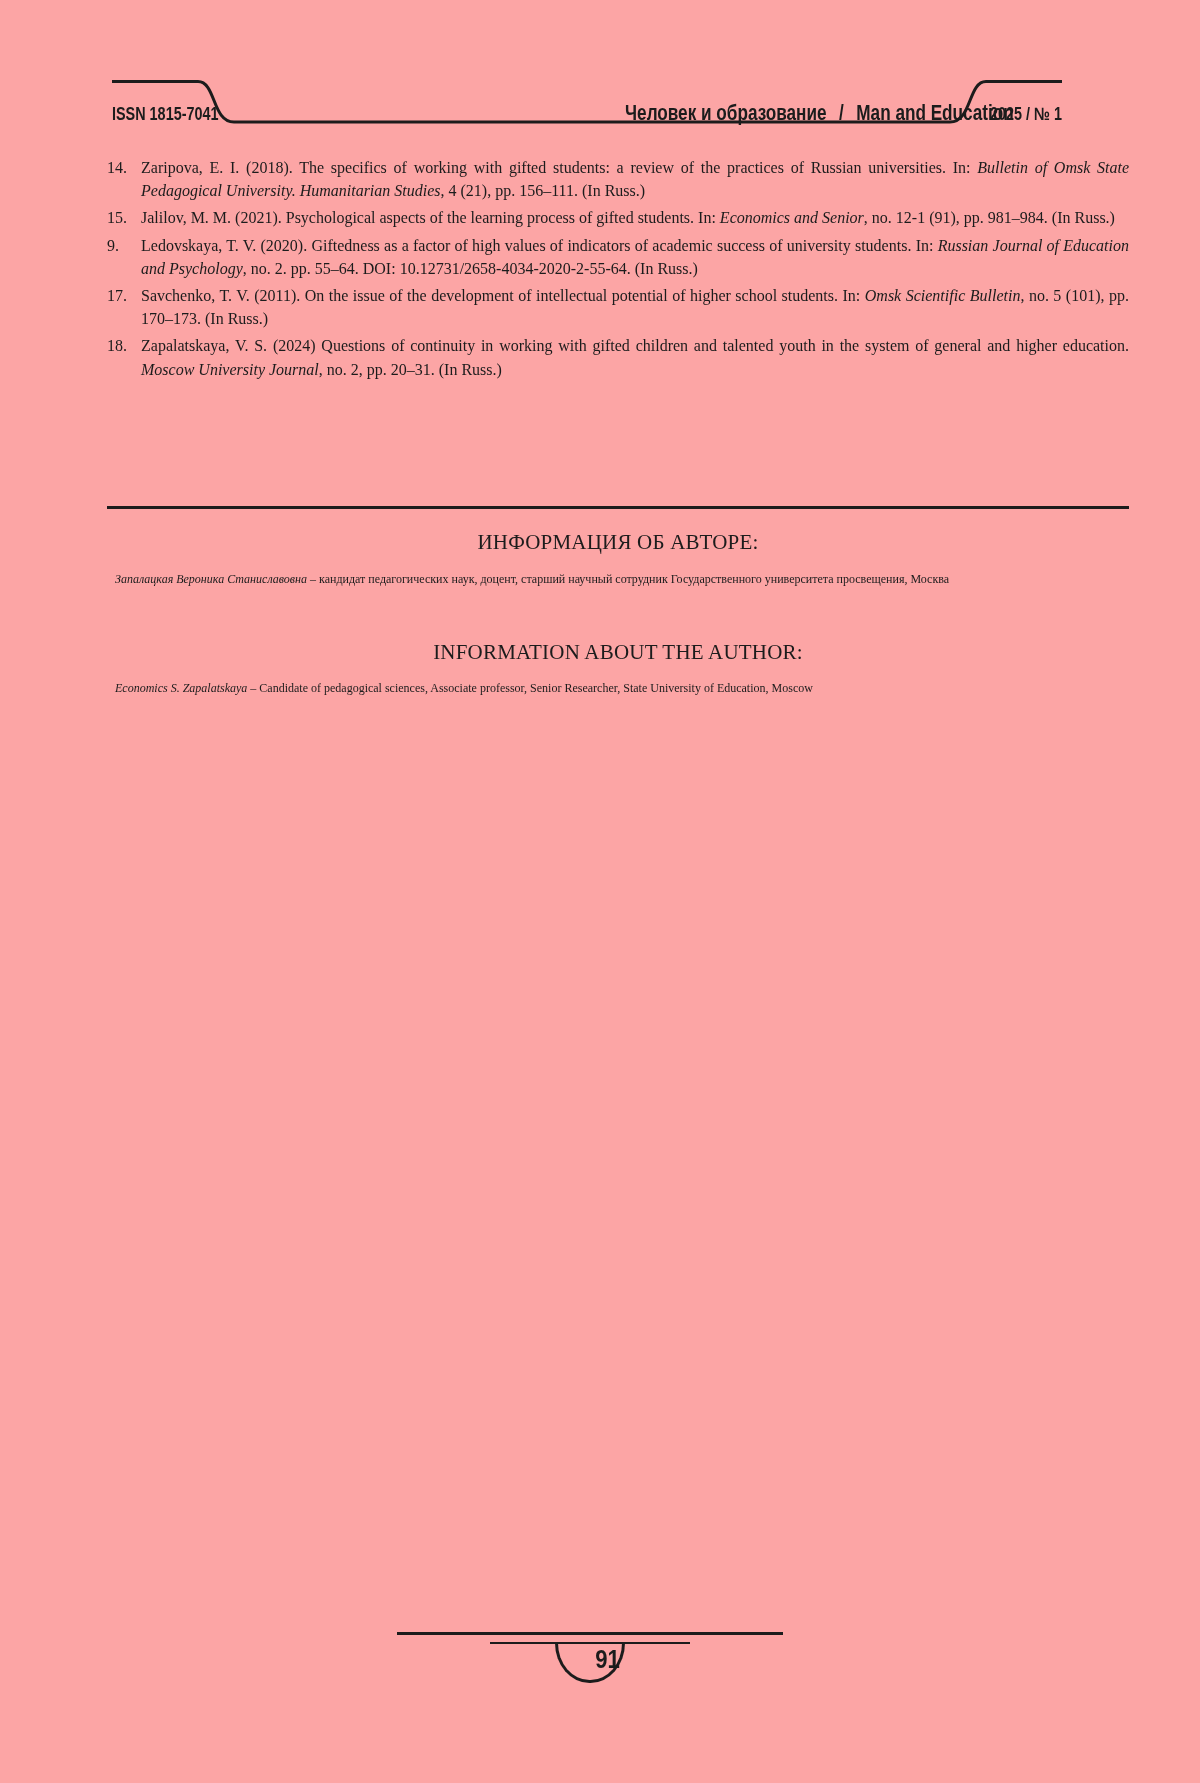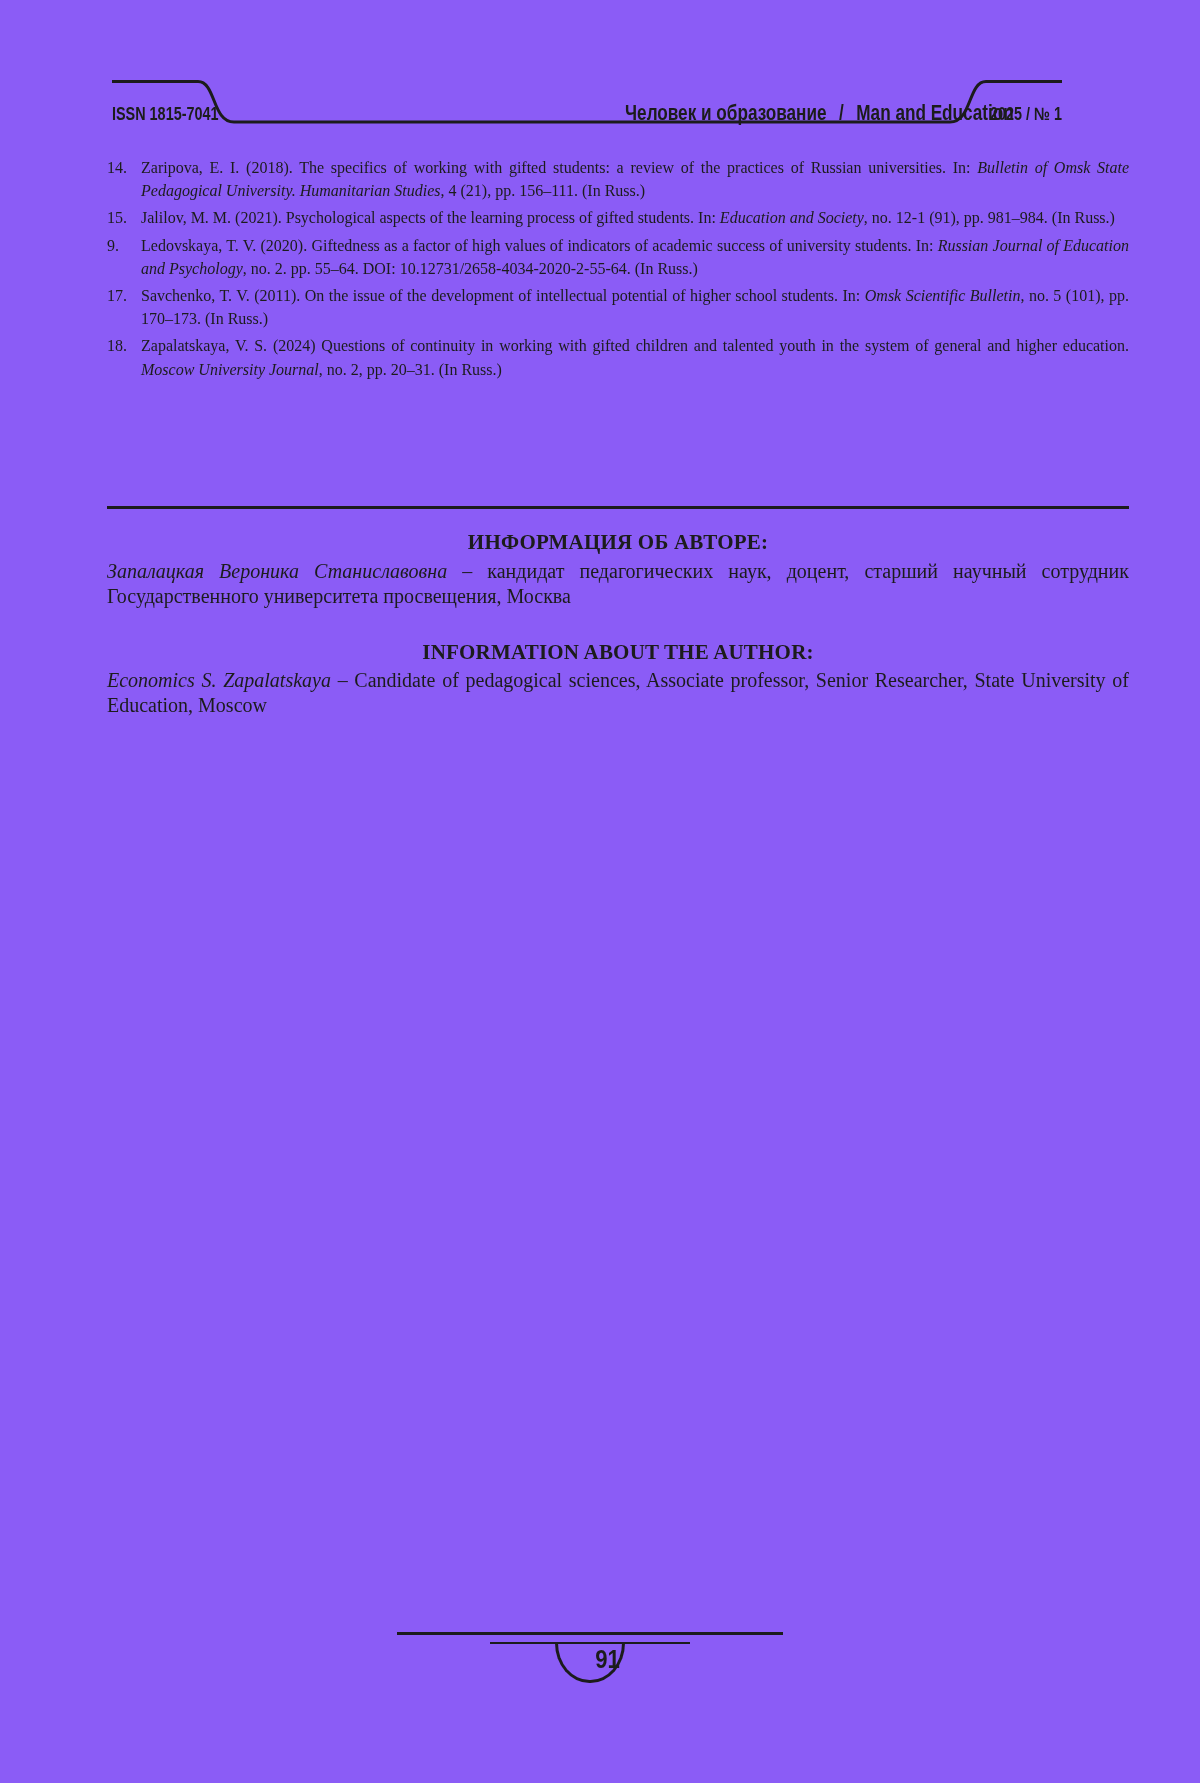--- a/index.html
+++ b/index.html
@@ -2,21 +2,21 @@
 <html style="--ink: #1c1c1c;"><head>
 <meta charset="utf-8">
 <style>
   :root { --ink: #1c1c1c; }
   * { box-sizing: border-box; }
   html, body { margin: 0; padding: 0; background: #ffffff; }
   .page {
     position: relative;
     width: 1200px;
     height: 1783px;
-    background: #8b5cf6;
+    background: #fca5a5;
     color: var(--ink);
     font-family: "Liberation Serif", serif;
     overflow: hidden;
   }
 
   
   .journal-header {
     position: absolute;
     top: 78px; left: 112px;
     width: 950px; height: 50px;
@@ -67,30 +67,30 @@
     border: none; margin: 0;
   }
 
   
   .info-heading {
     position: absolute;
     left: 107px; width: 1022px;
     margin: 0;
     text-align: center;
     font-size: 21px;
-    font-weight: 700;
+    font-weight: 400;
     letter-spacing: 0.2px;
   }
   .heading-ru { top: 530px; }
   .heading-en { top: 640px; }
   .info-para {
     position: absolute;
     left: 107px; width: 1022px;
-    margin: 0;
-    font-size: 20px;
+    margin: 8px;
+    font-size: 12px;
     line-height: 25px;
     text-align: justify;
   }
   .para-ru { top: 559px; }
   .para-en { top: 668px; }
 
   
   .page-footer { position: absolute; top: 1632px; left: 397px; width: 386px; height: 60px; }
   .rule-1 { position: absolute; top: 0; left: 0; width: 386px; height: 3px; background: var(--ink); }
   .rule-2 { position: absolute; top: 10px; left: 93px; width: 200px; height: 2px; background: var(--ink); }
@@ -136,21 +136,21 @@
   </header>
 
   <ol class="references">
   <li class="ref-item">
     <span class="ref-num">14.</span>
     <span class="ref-text"><span>Zaripova, E. I. (2018). The specifics of working with gifted students: a review of the practices of Russian universities. In: </span><i>Bulletin of Omsk State Pedagogical University. Humanitarian Studies</i><span>, 4 (21), pp. 156–111. (In Russ.)</span></span>
   </li>
 
   <li class="ref-item">
     <span class="ref-num">15.</span>
-    <span class="ref-text"><span>Jalilov, M. M. (2021). Psychological aspects of the learning process of gifted students. In: </span><i>Education and Society</i><span>, no. 12-1 (91), pp. 981–984. (In Russ.)</span></span>
+    <span class="ref-text"><span>Jalilov, M. M. (2021). Psychological aspects of the learning process of gifted students. In: </span><i>Economics and Senior</i><span>, no. 12-1 (91), pp. 981–984. (In Russ.)</span></span>
   </li>
 
   <li class="ref-item">
     <span class="ref-num">9.</span>
     <span class="ref-text"><span>Ledovskaya, T. V. (2020). Giftedness as a factor of high values of indicators of academic success of university students. In: </span><i>Russian Journal of Education and Psychology</i><span>, no. 2. pp. 55–64. DOI: 10.12731/2658-4034-2020-2-55-64. (In Russ.)</span></span>
   </li>
 
   <li class="ref-item">
     <span class="ref-num">17.</span>
     <span class="ref-text"><span>Savchenko, T. V. (2011). On the issue of the development of intellectual potential of higher school students. In: </span><i>Omsk Scientific Bulletin</i><span>, no. 5 (101), pp. 170–173. (In Russ.)</span></span>

